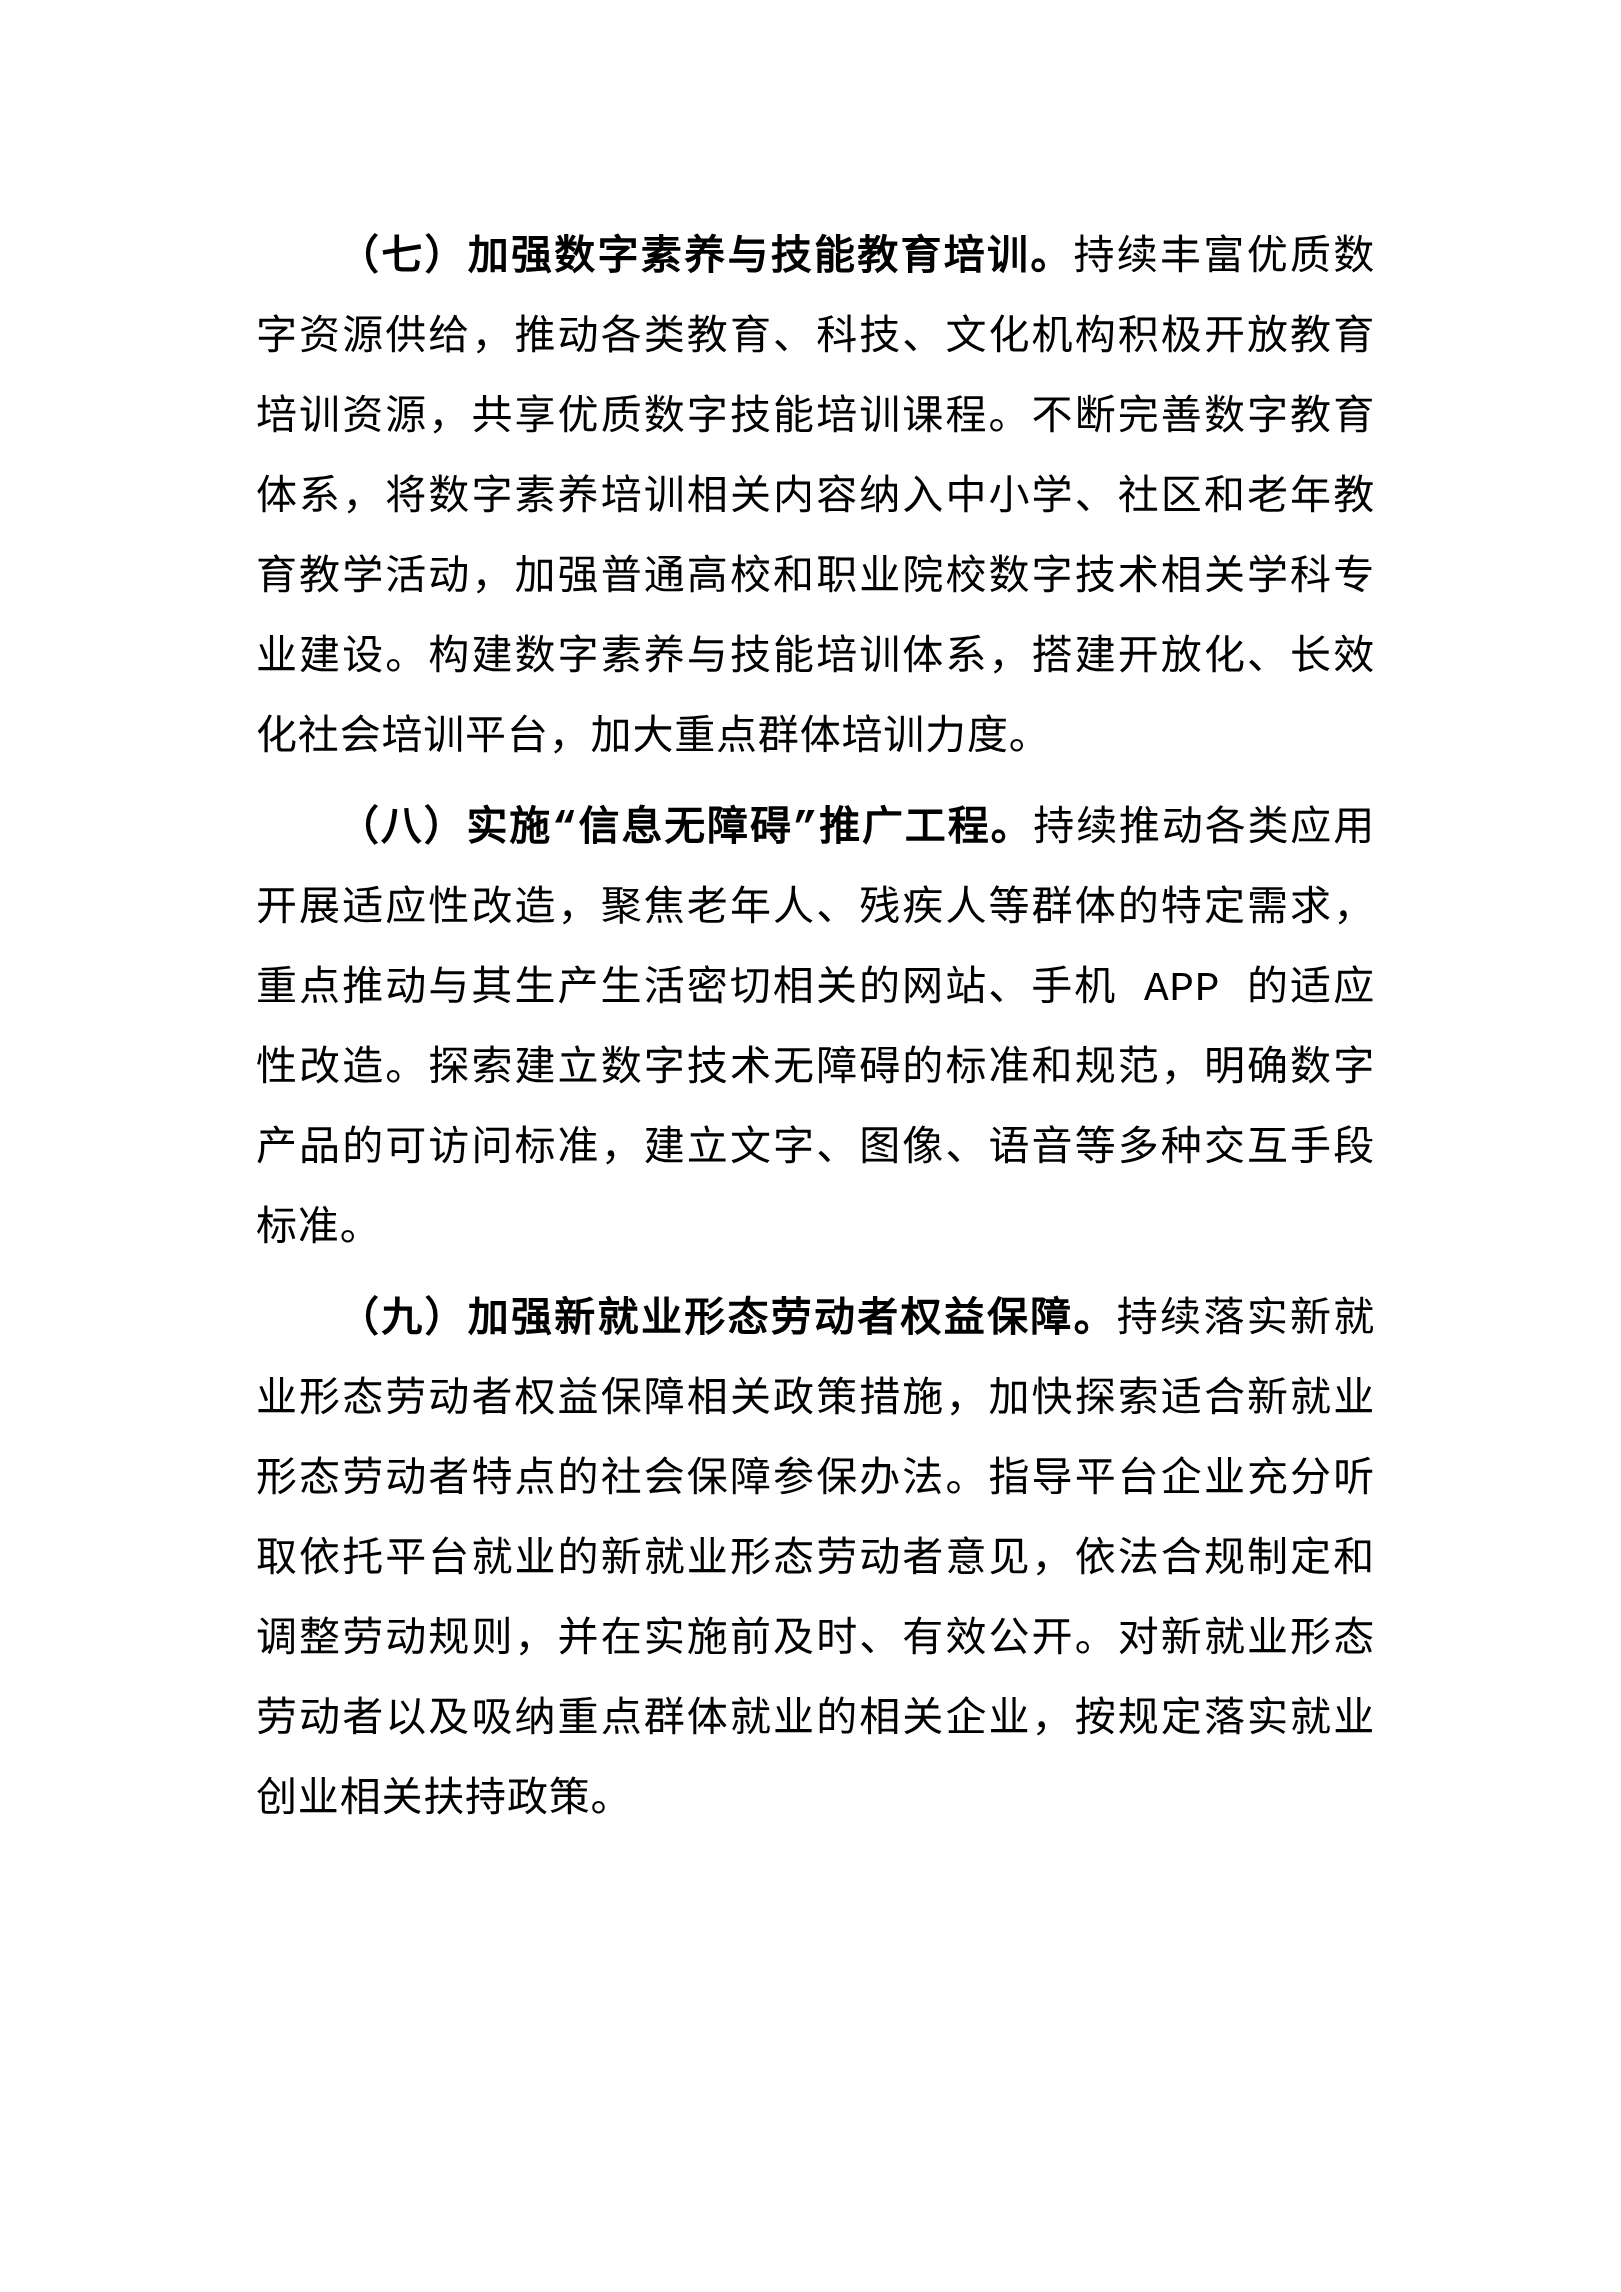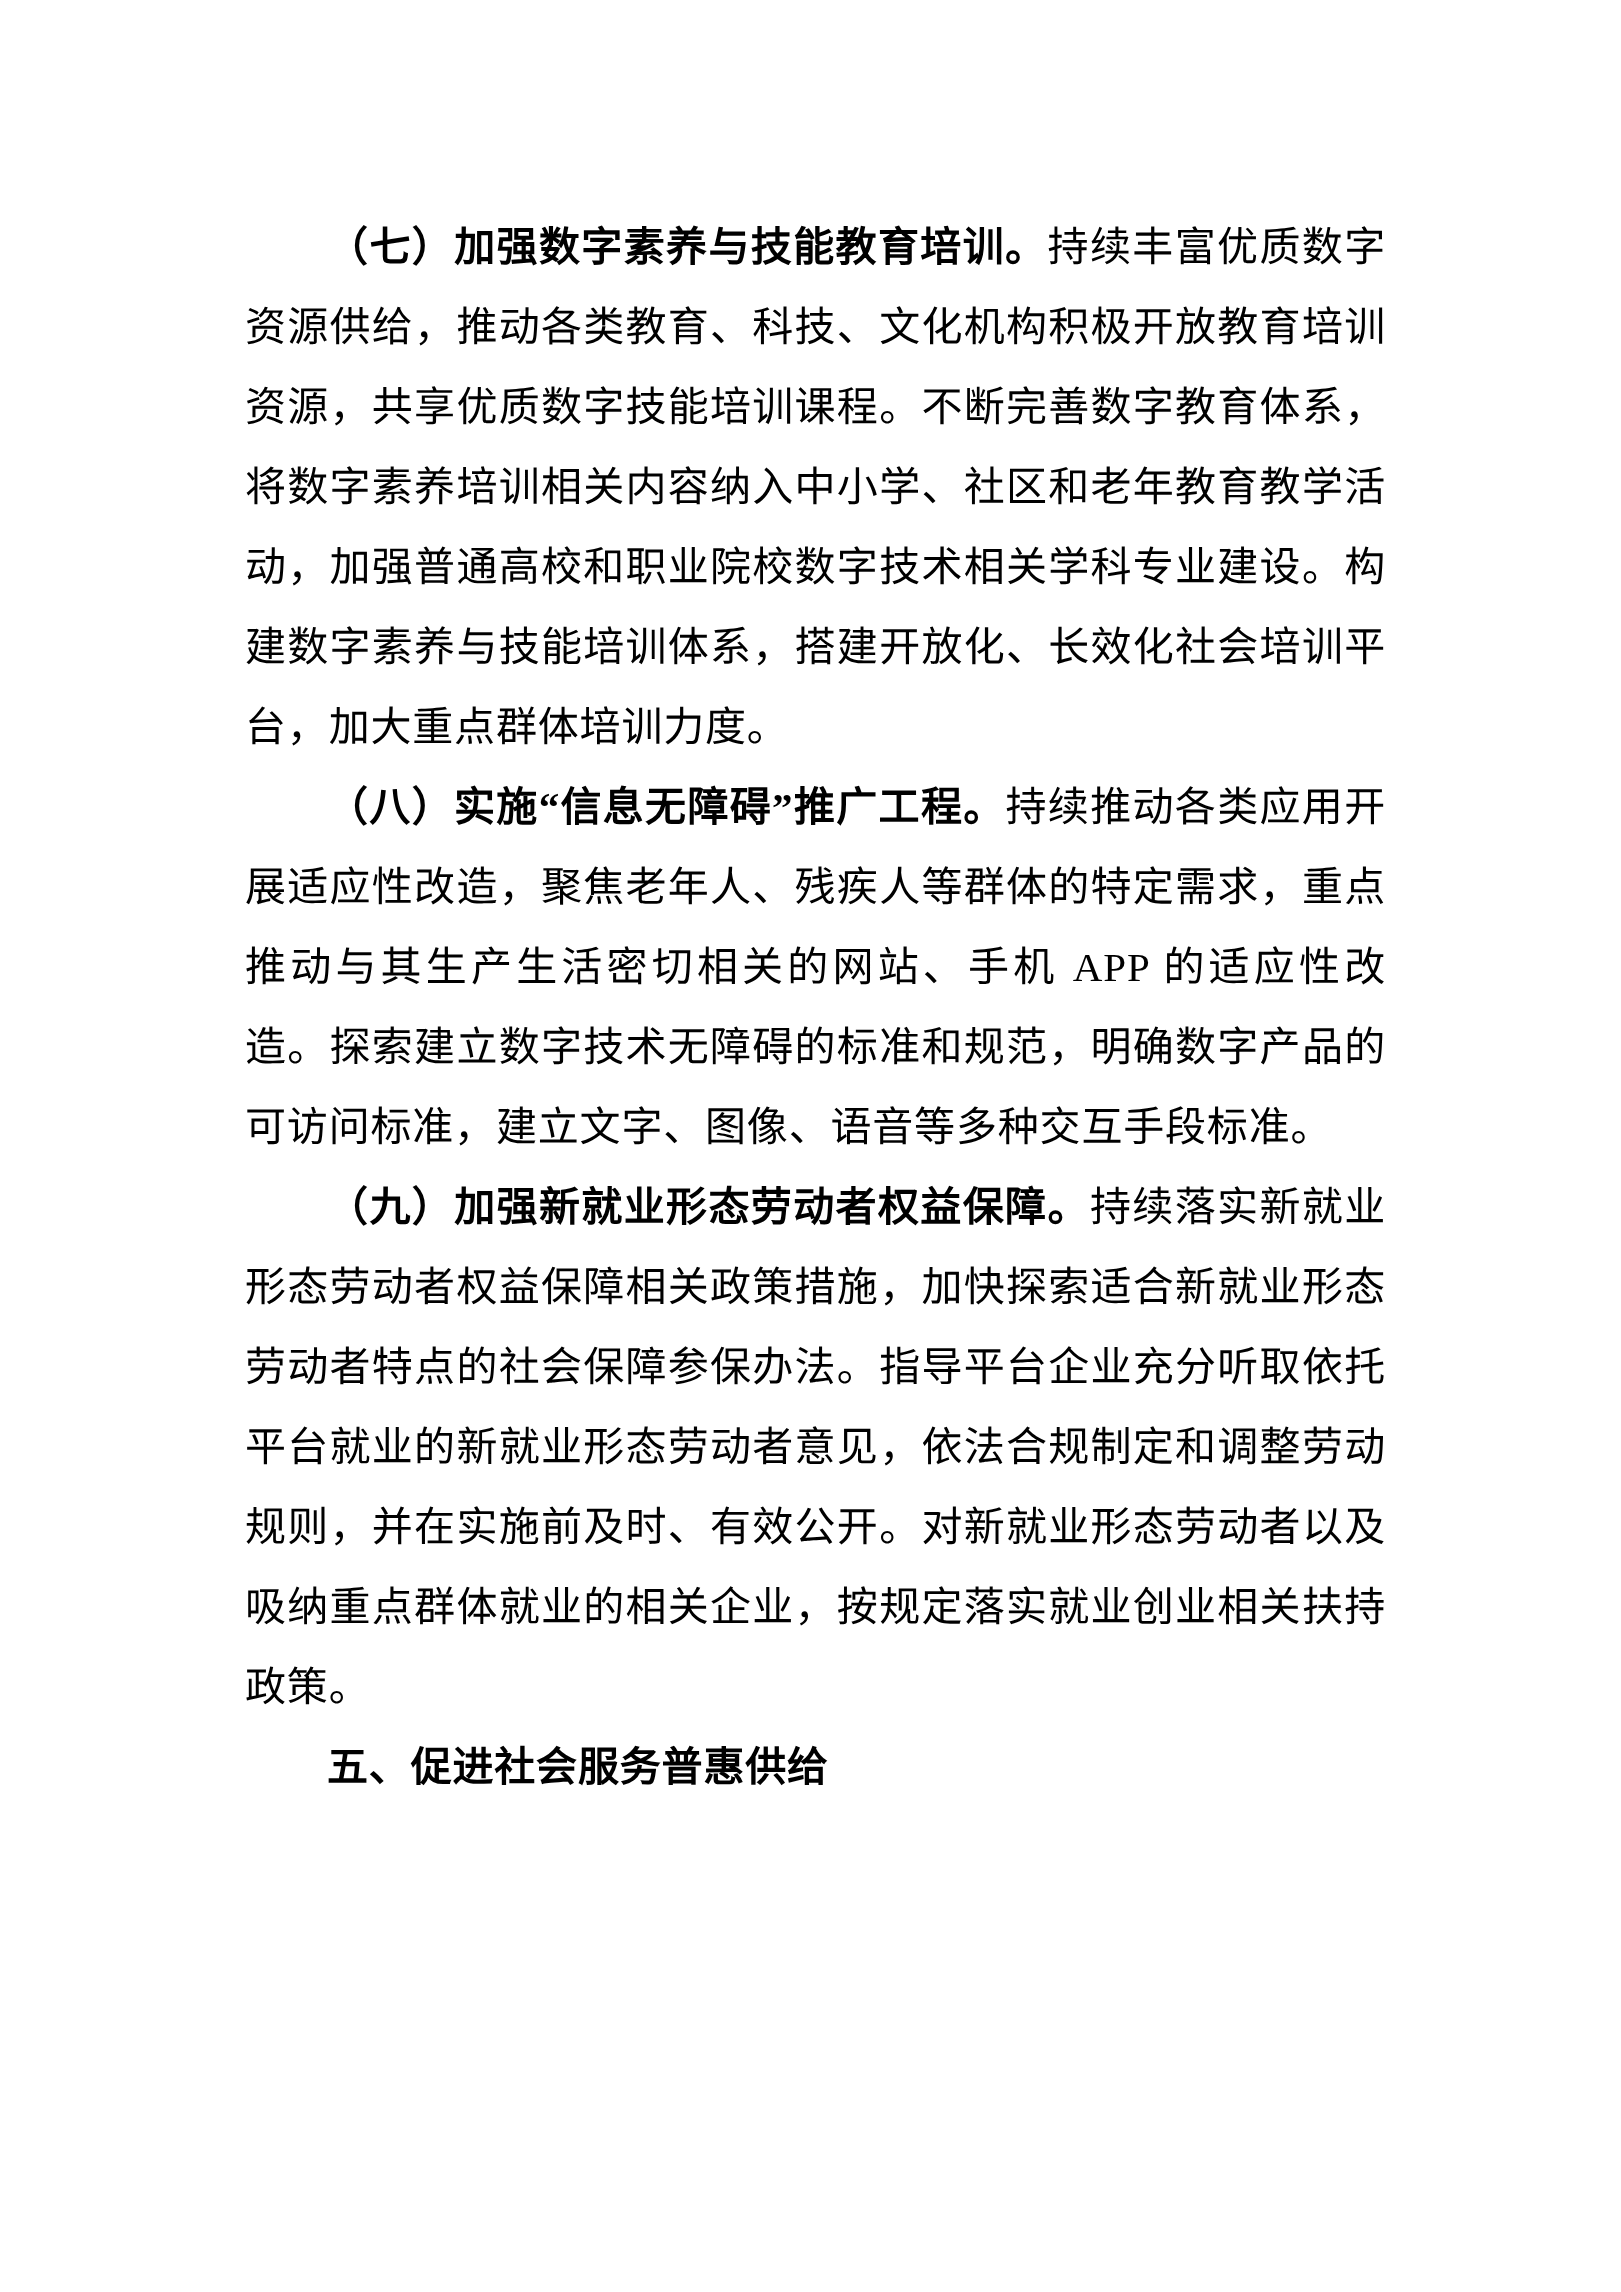--- a/index.html
+++ b/index.html
@@ -15,23 +15,23 @@
     color: #000000;
     overflow: hidden;
   }
   .text-block {
     position: absolute;
     left: 245px;
     top: 207px;
     width: 1141px;
   }
   .para {
-    margin: 0;
+    margin: 11px;
     padding: 0;
-    font-family: Liberation Serif, serif;
+    font-family: Liberation Mono, monospace;
     font-size: 41px;
     line-height: 80px;
     letter-spacing: 0.02em;
     color: #000000;
     text-align: justify;
     text-indent: 2em;
   }
   .para .lead {
     font-weight: 700;
   }
@@ -53,18 +53,17 @@
 
 <main class="page">
   <section class="text-block">
 
     <p class="para"><span class="lead">（七）加强数字素养与技能教育培训。</span><span class="body-text">持续丰富优质数字资源供给，推动各类教育、科技、文化机构积极开放教育培训资源，共享优质数字技能培训课程。不断完善数字教育体系，将数字素养培训相关内容纳入中小学、社区和老年教育教学活动，加强普通高校和职业院校数字技术相关学科专业建设。构建数字素养与技能培训体系，搭建开放化、长效化社会培训平台，加大重点群体培训力度。</span></p>
 
     <p class="para"><span class="lead">（八）实施“信息无障碍”推广工程。</span><span class="body-text">持续推动各类应用开展适应性改造，聚焦老年人、残疾人等群体的特定需求，重点推动与其生产生活密切相关的网站、手机 APP 的适应性改造。探索建立数字技术无障碍的标准和规范，明确数字产品的可访问标准，建立文字、图像、语音等多种交互手段标准。</span></p>
 
     <p class="para"><span class="lead">（九）加强新就业形态劳动者权益保障。</span><span class="body-text">持续落实新就业形态劳动者权益保障相关政策措施，加快探索适合新就业形态劳动者特点的社会保障参保办法。指导平台企业充分听取依托平台就业的新就业形态劳动者意见，依法合规制定和调整劳动规则，并在实施前及时、有效公开。对新就业形态劳动者以及吸纳重点群体就业的相关企业，按规定落实就业创业相关扶持政策。</span></p>
 
-    <h2 class="section-heading">五、促进社会服务普惠供给</h2>
 
 
   </section>
 </main>
 
 
 </body></html>

